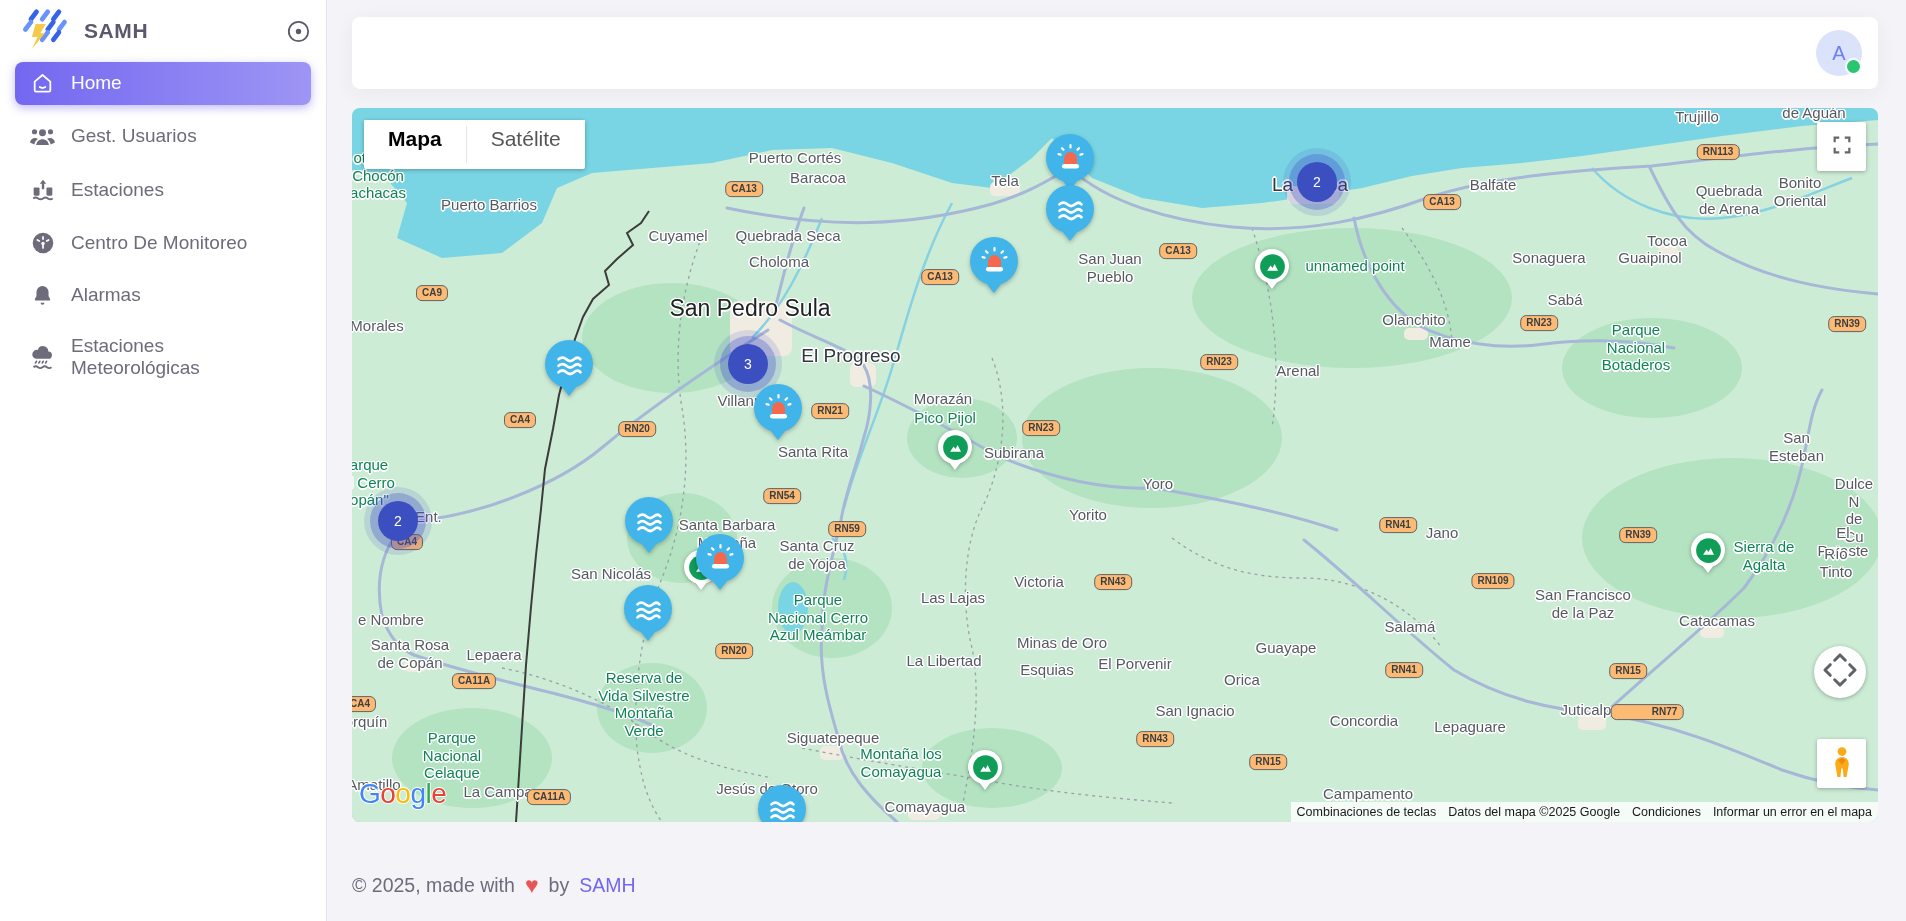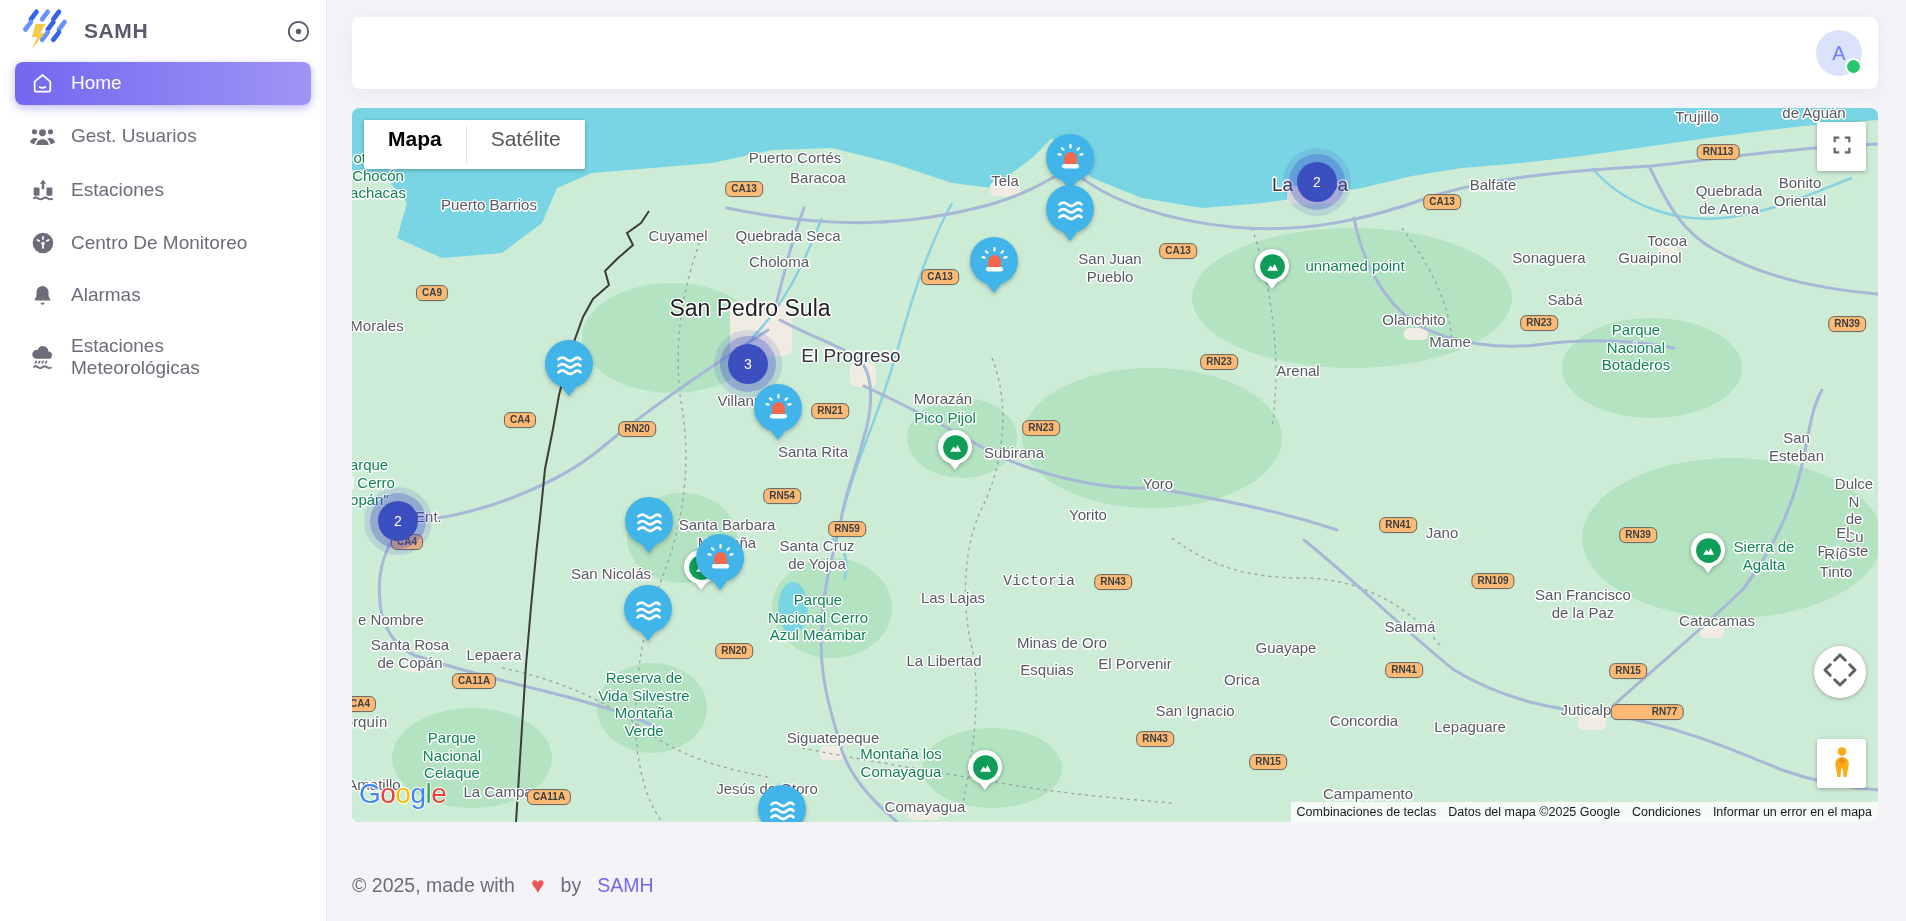--- a/index.html
+++ b/index.html
@@ -67,21 +67,21 @@
   .google-logo{position:absolute;left:7px;bottom:12px;z-index:5;font-size:28px;font-weight:400;
     letter-spacing:-.5px;cursor:pointer;
     text-shadow:1px 0 0 #fff,-1px 0 0 #fff,0 1px 0 #fff,0 -1px 0 #fff;}
   .google-logo .c0{color:#4285F4}.google-logo .c1{color:#EA4335}.google-logo .c2{color:#FBBC05}
   .google-logo .c3{color:#4285F4}.google-logo .c4{color:#34A853}.google-logo .c5{color:#EA4335}
   .attrib{position:absolute;right:0;bottom:0;z-index:6;display:flex;}
   .attrib span{background:rgba(255,255,255,.8);color:#1a1a1a;font-size:12.5px;padding:3px 6px;
     cursor:pointer;white-space:nowrap;}
   
   .footer{position:absolute;left:352px;top:871px;height:28px;line-height:28px;font-size:19.5px;
-    color:#6e6b7b;display:flex;align-items:center;gap:16px;justify-content:space-between;}
+    color:#6e6b7b;display:flex;align-items:center;gap:10px;justify-content:space-between;}
   .footer .heart{color:#ea5455;font-size:23px;line-height:1;}
   .footer .samh-link{color:#7367f0;cursor:pointer;font-weight:500;text-decoration:none;}
 </style>
 </head>
 <body>
 
 <div class="sidebar">
   <div class="logo-row">
     <span>
       <svg viewBox="0 0 60 48" width="56" height="45">
@@ -304,21 +304,21 @@
       <div class="map-label town" style="left: 66px; top: 409px;">La Ent.</div>
       <div class="map-label town" style="left: 1502px; top: 402px;">Dulce N
 de Cu</div>
       <div class="map-label park" style="left: 1412px; top: 448px;">Sierra de
 Agalta</div>
       <div class="map-label town" style="left: 1491px; top: 434px;">El Pataste</div>
       <div class="map-label town" style="left: 1484px; top: 455px;">Río Tinto</div>
       <div class="map-label town" style="left: 375px; top: 426px;">Santa Barbara
 Montaña</div>
       <div class="map-label town" style="left: 259px; top: 466px;">San Nicolás</div>
-      <div class="map-label town" style="left: 687px; top: 474px; font-family: Liberation Mono, monospace;">Victoria</div>
+      <div class="map-label town" style="left: 687px; top: 474px;">Victoria</div>
       <div class="map-label town" style="left: 601px; top: 490px;">Las Lajas</div>
       <div class="map-label town" style="left: 465px; top: 447px;">Santa Cruz
 de Yojoa</div>
       <div class="map-label town" style="left: 1231px; top: 496px;">San Francisco
 de la Paz</div>
       <div class="map-label town" style="left: 1365px; top: 513px;">Catacamas</div>
       <div class="map-label park" style="left: 466px; top: 510px;">Parque
 Nacional Cerro
 Azul Meámbar</div>
       <div class="map-label town" style="left: 39px; top: 512px;">e Nombre</div>

